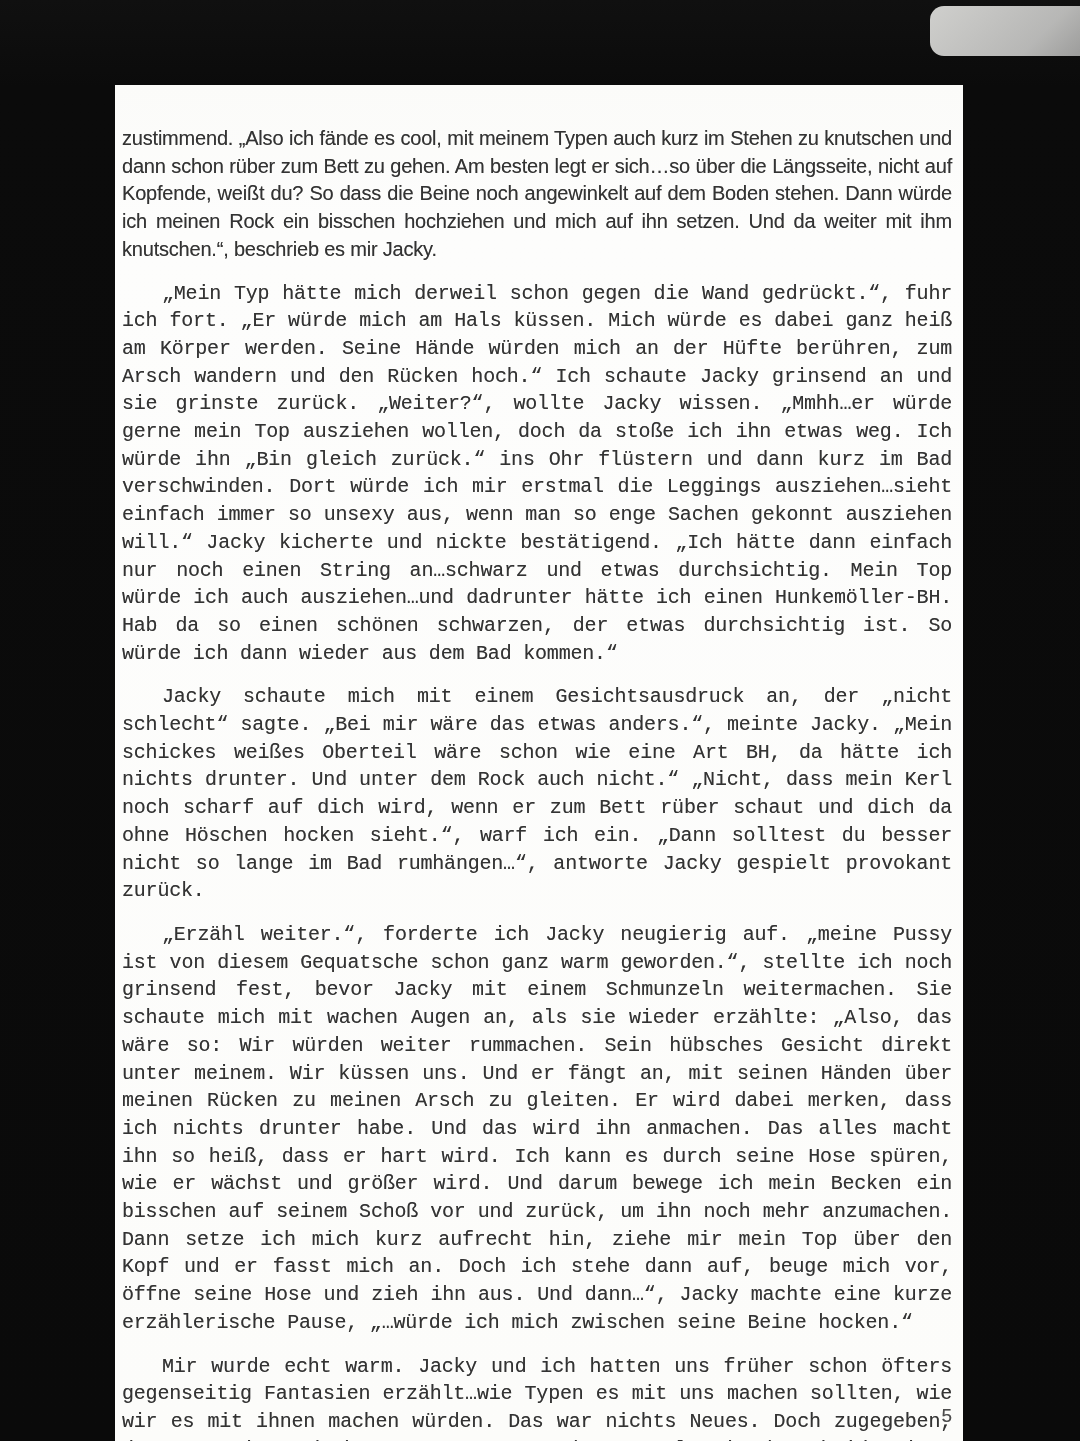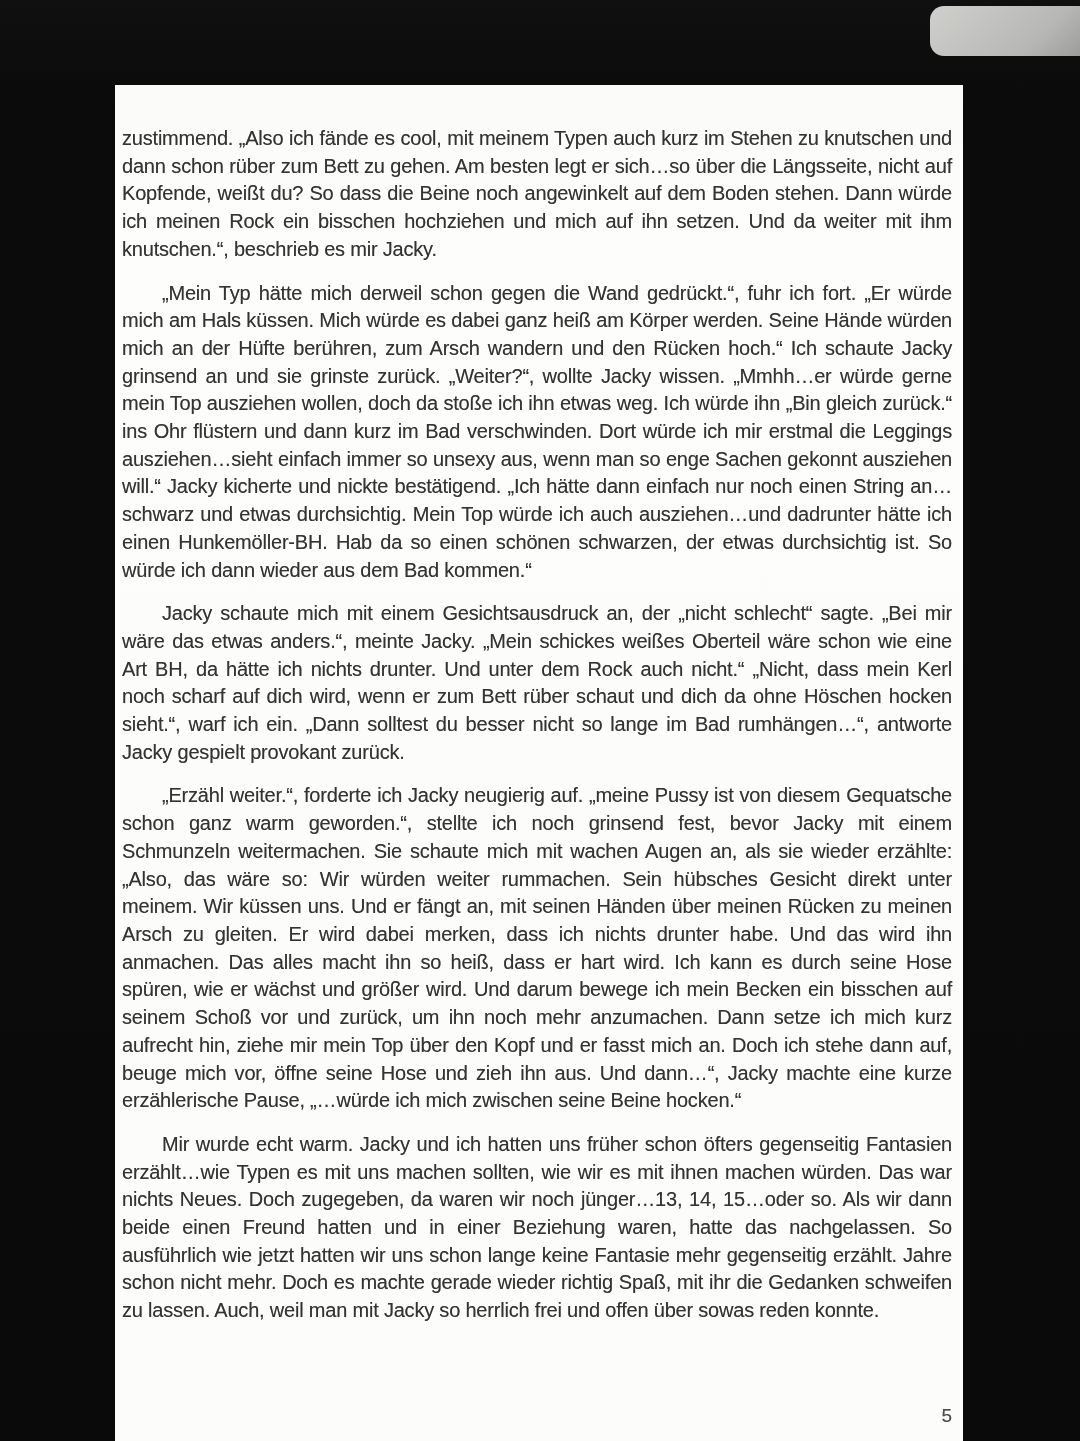--- a/index.html
+++ b/index.html
@@ -36,20 +36,21 @@
     margin:0 0 16px 0;
     font-size:20px;
     line-height:27.7px;
     letter-spacing:-0.2px;
     text-align:justify;
     color:var(--text);
     text-shadow:0 0 0.6px rgba(70,70,70,0.55);
   }
   .content p.indent{
     text-indent:40px;
+    font-family:Liberation Mono, monospace;
   }
   .page-number{
     position:absolute;
     top:1320px;
     right:11px;
     font-size:19px;
     color:var(--page_number);
     text-shadow:0 0 0.6px rgba(90,90,90,0.5);
   }
   .corner-overlay{

